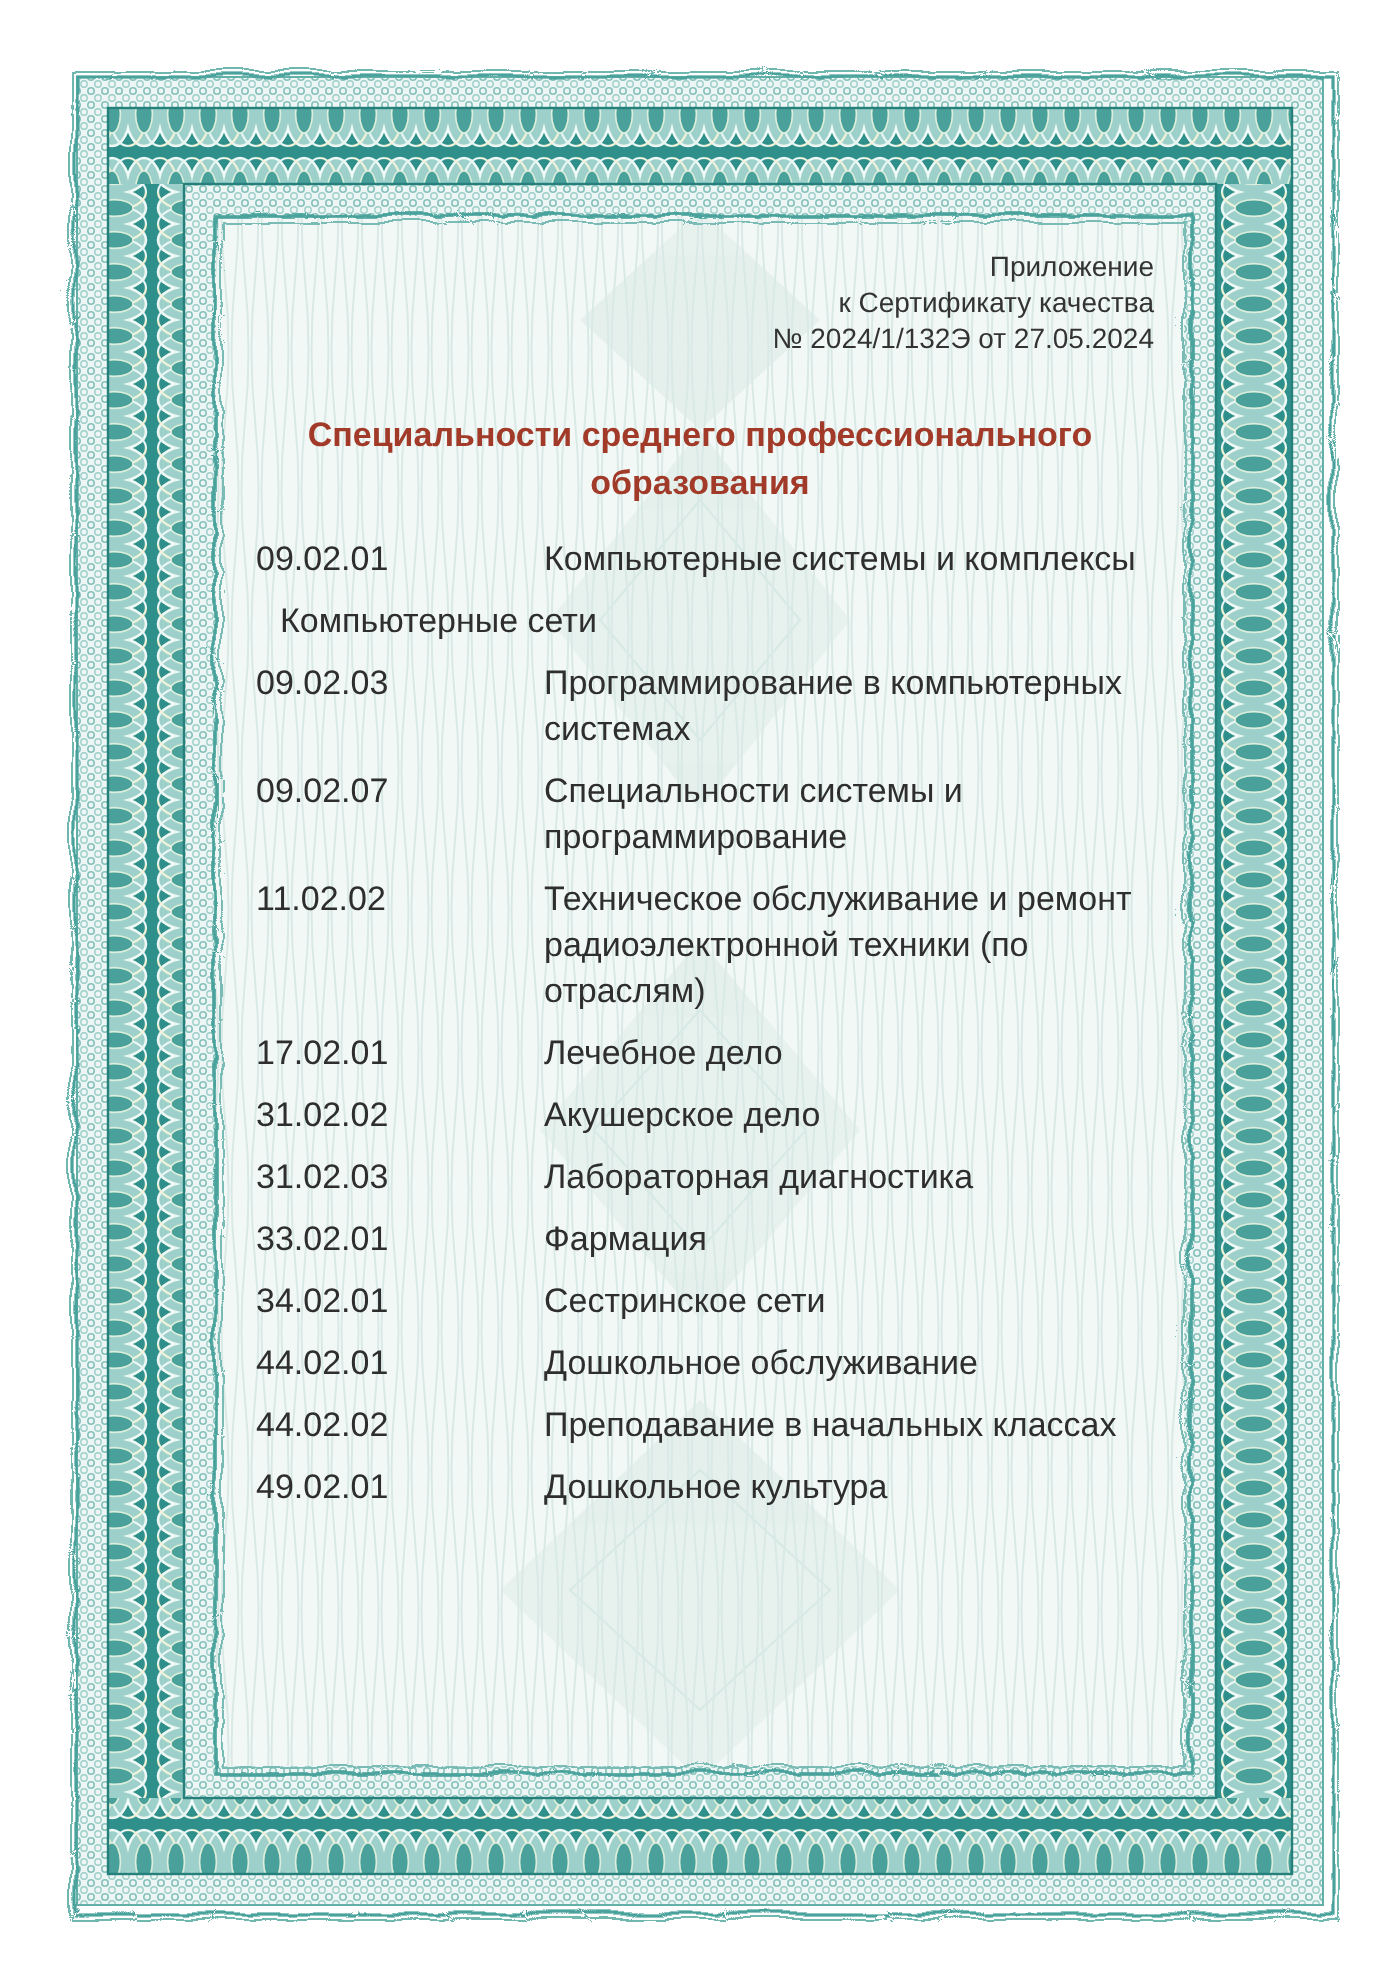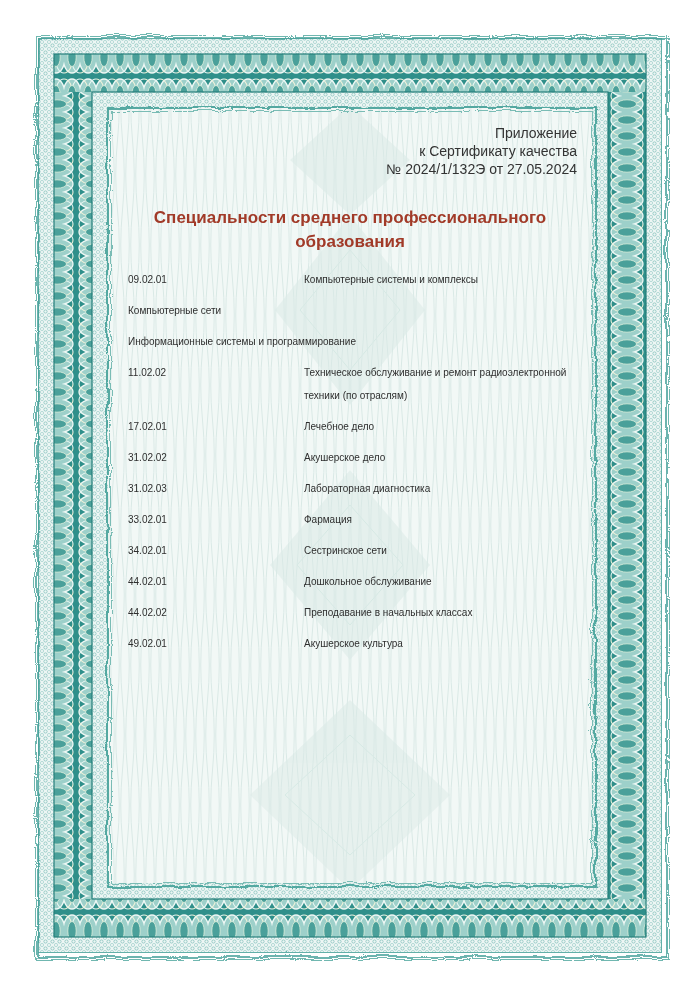--- a/index.html
+++ b/index.html
@@ -27,24 +27,24 @@
     text-align:center;
     color:#a13a28;
     font-weight:bold;
     font-size:17px; line-height:24px;
   }
   .cert-title .title-inner { display:inline-block; max-width:440px; }
   .spec-list { margin-top:14px; padding-left:13px; }
   .spec-row {
     display:flex;
     margin-bottom:8px;
-    font-size:10px; line-height:23px; color:#2e2e2e;gap:44px;
+    font-size:17px; line-height:23px; color:#2e2e2e;
   }
   .spec-code { flex:none; width:132px; }
-  .spec-name { width:312px; }
+  .spec-name { width:312px;margin-left:12px; }
 </style>
 </head>
 <body>
 
 <div class="page">
 
   <svg class="border-art" width="700" height="991" viewBox="0 0 700 991" xmlns="http://www.w3.org/2000/svg">
     <defs>
       <pattern id="p-lines" width="10" height="140" patternUnits="userSpaceOnUse">
         <path d="M2.5,0 q3.5,35 0,70 q-3.5,35 0,70 M7.5,0 q-3.5,35 0,70 q3.5,35 0,70" fill="none" stroke="#d9e9e6" stroke-width="1"></path>
@@ -140,21 +140,26 @@
 
     <div class="spec-list">
       <div class="spec-row">
         <div class="spec-code">09.02.01</div>
         <div class="spec-name">Компьютерные системы и комплексы</div>
       </div>
       <div class="spec-row">
         <div class="spec-name">Компьютерные сети</div>
       </div>
       <div class="spec-row">
-        <div class="spec-name">Информационные системы и программирование</div>
+        <div class="spec-code">09.02.03</div>
+        <div class="spec-name">Программирование в компьютерных системах</div>
+      </div>
+      <div class="spec-row">
+        <div class="spec-code">09.02.07</div>
+        <div class="spec-name">Специальности системы и программирование</div>
       </div>
       <div class="spec-row">
         <div class="spec-code">11.02.02</div>
         <div class="spec-name">Техническое обслуживание и ремонт радиоэлектронной техники (по отраслям)</div>
       </div>
       <div class="spec-row">
         <div class="spec-code">17.02.01</div>
         <div class="spec-name">Лечебное дело</div>
       </div>
       <div class="spec-row">
@@ -176,18 +181,18 @@
       <div class="spec-row">
         <div class="spec-code">44.02.01</div>
         <div class="spec-name">Дошкольное обслуживание</div>
       </div>
       <div class="spec-row">
         <div class="spec-code">44.02.02</div>
         <div class="spec-name">Преподавание в начальных классах</div>
       </div>
       <div class="spec-row">
         <div class="spec-code">49.02.01</div>
-        <div class="spec-name">Акушерское культура</div>
+        <div class="spec-name">Дошкольное культура</div>
       </div>
     </div>
 
   </div>
 </div>
 
 </body></html>

